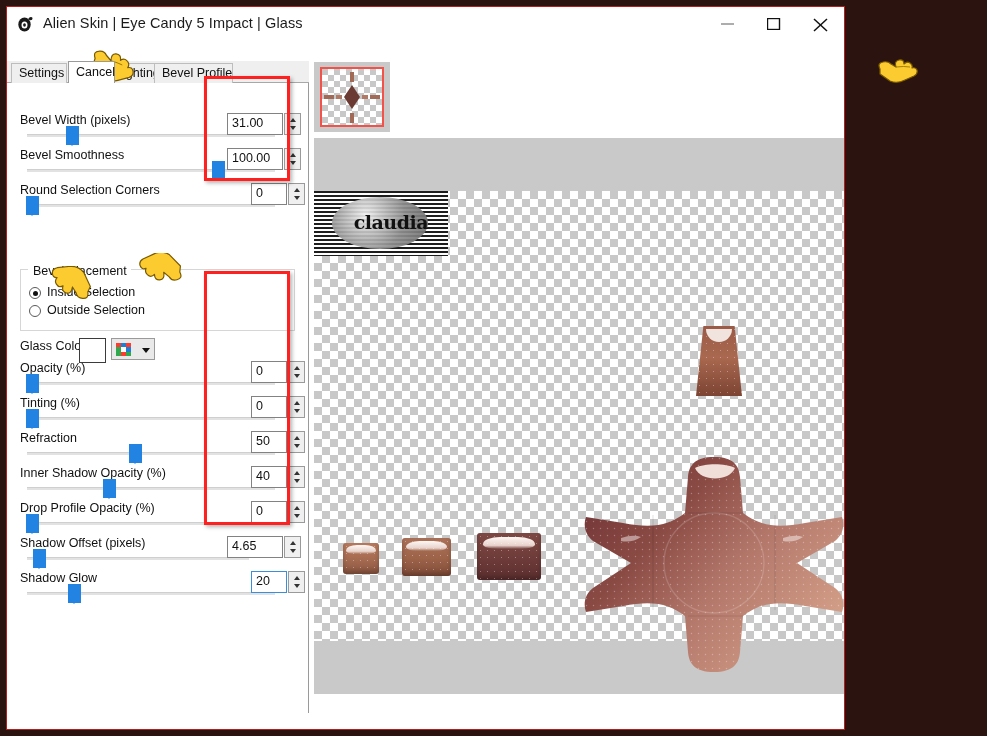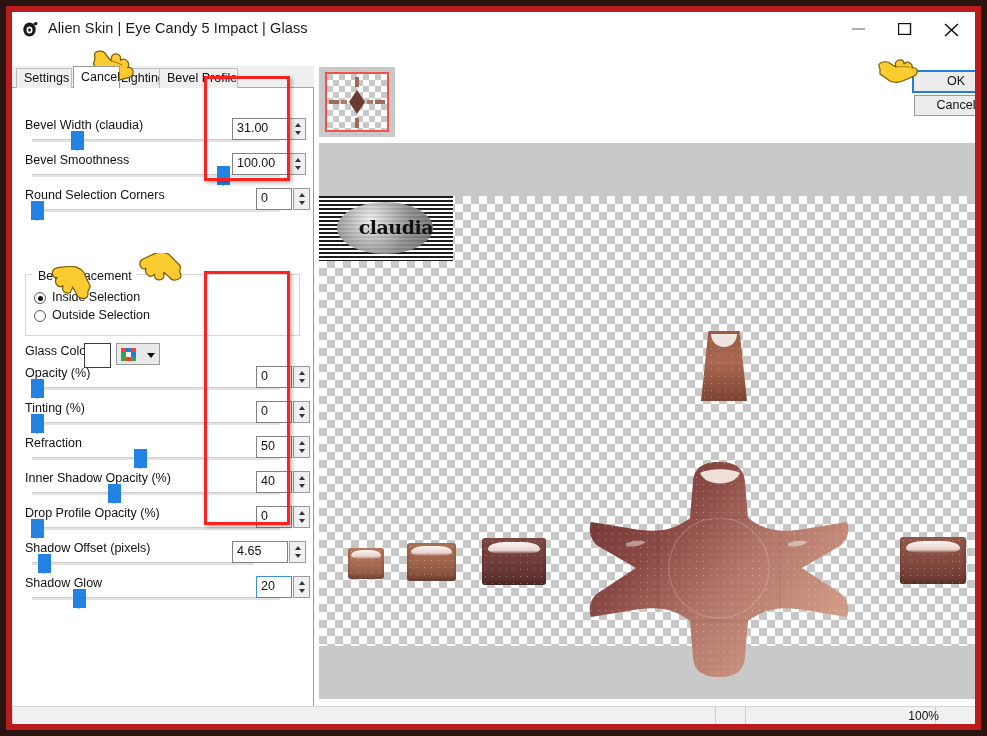--- a/index.html
+++ b/index.html
@@ -15,23 +15,23 @@
     position: absolute;
     left: 0; top: 0;
     width: 987px; height: 736px;
     background: #2b1410;
   }
 
   
   .window {
     position: absolute;
     left: 6px; top: 6px;
-    width: 975px; height: 724px;
-    background: #ffffff;
-    border: 6px solid #b91c1c;
+    width: 839px; height: 724px;
+    background: #ffffff;
+    border: 1px solid #b91c1c;
     overflow: hidden;
   }
 
   
   .titlebar {
     position: absolute;
     left: 0; top: 0;
     width: 100%; height: 34px;
     background: #ffffff;
     border-bottom: 0px solid #e6e6e6;
@@ -502,21 +502,21 @@
       <div class="tabstrip">
         <div class="tab" style="left:4px;width:56px">Settings</div>
         <div class="tab active" style="left:61px;width:47px">Cancel</div>
         <div class="tab" style="left:101px;width:57px">Lighting</div>
         <div class="tab" style="left:147px;width:79px">Bevel Profile</div>
       </div>
 
       <div class="panel-body">
 
         <div class="ctl" style="top:30px">
-          <span class="ctl-label">Bevel Width (claudia)</span>
+          <span class="ctl-label">Bevel Width (pixels)</span>
           <div class="track" style="width:248px"></div>
           <div class="thumb" style="left:59px"></div>
           <div class="spin" style="left:220px;width:56px">31.00</div>
           <div class="spin-btns" style="left:277px">
               <i class="ar up"></i>
               <i class="ar dn"></i>
             </div>
         </div>
 
         <div class="ctl" style="top:65px">
@@ -786,27 +786,20 @@
               <path d="M105 58 L160 58" stroke="rgba(0,0,0,.10)" stroke-width="1.2" fill="none"></path>
               <path d="M105 161 L160 161" stroke="rgba(0,0,0,.10)" stroke-width="1.2" fill="none"></path>
             </svg>
           </div>
 
         </div>
         <div class="scroll-v"></div>
       </div>
     </div>
 
-    <div class="statusbar">
-      <div class="sb-cell" style="left:0px;width:703px"></div>
-      <div class="sb-cell" style="left:703px;width:30px"></div>
-      <div class="sb-cell" style="left:733px;width:190px"></div>
-      <div class="sb-cell" style="left:923px;width:52px"></div>
-      <span class="sb-zoom">100%</span>
-    </div>
 
   </div>
 
   <div class="redbox" style="left:204px;top:76px;width:86px;height:105px;"></div>
   <div class="redbox" style="left:204px;top:271px;width:86px;height:254px;"></div>
 
   <div class="hand" style="left:88px;top:48px;">
     <svg width="54" height="34" viewBox="0 0 54 34">
       <g transform="rotate(16 27 17)">
         <path d="M6 16 q-4 -6 2 -8 q5 -2 8 2 l6 4 q-2 -7 3 -8 q5 -1 6 5 q3 -4 7 -1 q3 2 2 6

